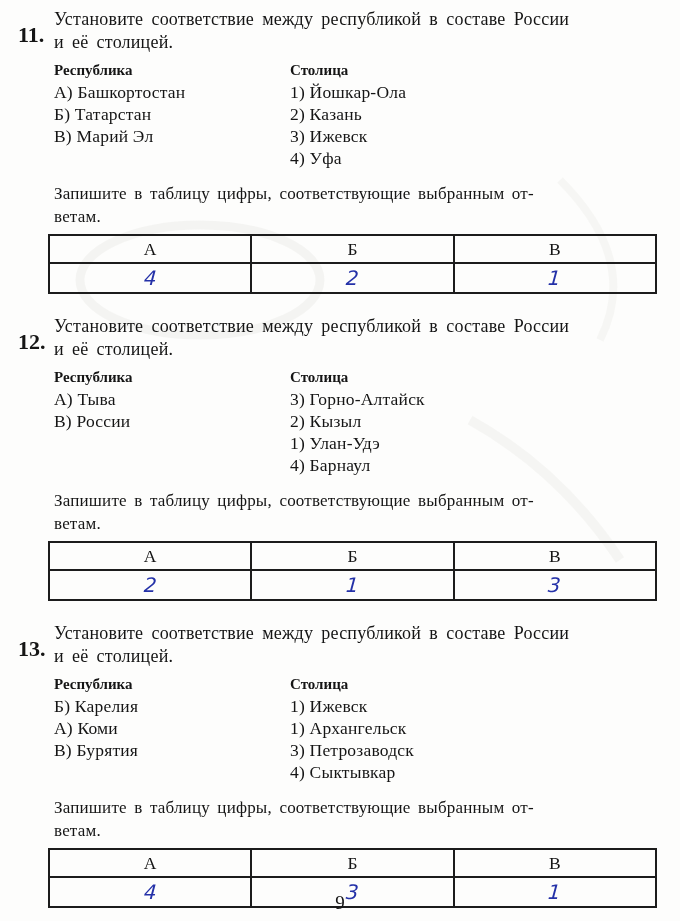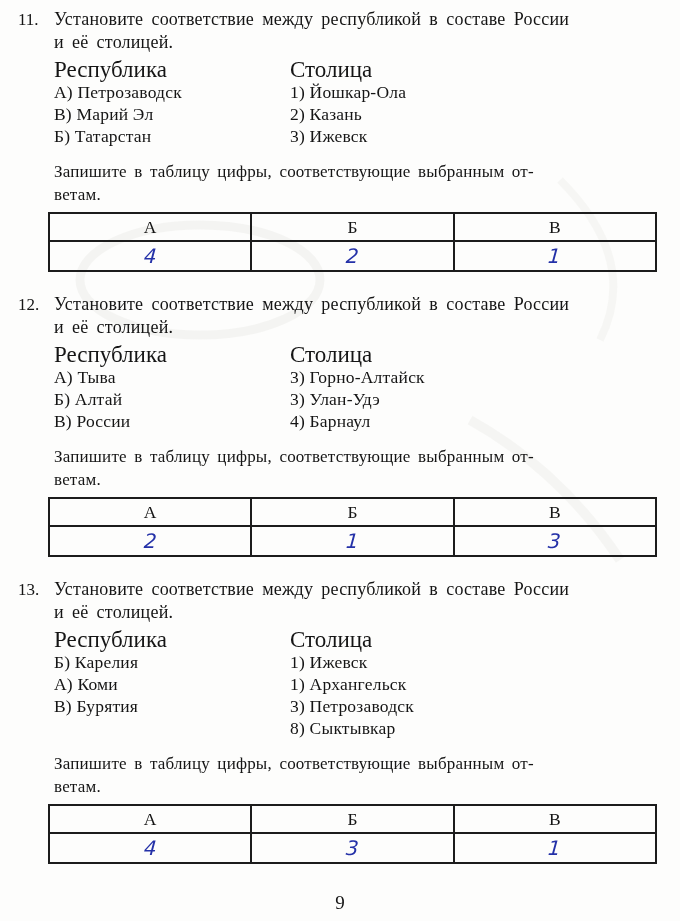--- a/index.html
+++ b/index.html
@@ -16,28 +16,28 @@
     pointer-events: none; opacity: 0.5;
   }
   .page {
     position: relative;
     padding: 8px 14px 0 54px;
     box-sizing: border-box;
   }
   .question { position: relative; margin-bottom: 21px; }
   .q-head { position: relative; }
   .q-num {
-    position: absolute; left: -36px; top: 0;
-    font-weight: normal; font-size: 17px; line-height: 23px;
+    position: absolute; left: -36px; top: 15px;
+    font-weight: bold; font-size: 22px; line-height: 23px;
   }
   .q-prompt { font-size: 18px; line-height: 23px; letter-spacing: 0.2px; word-spacing: 3.5px; }
   .match-cols { display: flex; margin-top: 5px; }
   .col-left { width: 236px; flex: 0 0 236px; }
   .col-right { flex: 1; }
-  .col-header { font-weight: normal; font-size: 23px; line-height: 22px; }
+  .col-header { font-weight: bold; font-size: 15px; line-height: 22px; }
   .match-item { font-size: 17.5px; line-height: 22px; letter-spacing: 0.2px; }
   .instruction { margin: 14px 0 0 0; font-size: 17px; line-height: 22.5px; letter-spacing: 0.2px; word-spacing: 3px; }
   table.answer-table {
     border-collapse: collapse;
     width: 609px;
     margin-left: -6px;
     margin-top: 6px;
     table-layout: fixed;
   }
   table.answer-table th, table.answer-table td {
@@ -80,29 +80,30 @@
     <div class="q-head">
       <span class="q-num">11.</span>
       <div class="q-prompt">
         <div>Установите соответствие между республикой в составе России</div>
         <div>и её столицей.</div>
       </div>
     </div>
     <div class="match-cols">
       <div class="col-left">
         <div class="col-header">Республика</div>
-        <div class="match-item">А) Петрозаводск</div>
+        <div class="match-item">А) Башкортостан</div>
+        <div class="match-item">Б) Татарстан</div>
         <div class="match-item">В) Марий Эл</div>
-        <div class="match-item">Б) Татарстан</div>
       </div>
       <div class="col-right">
         <div class="col-header">Столица</div>
         <div class="match-item">1) Йошкар-Ола</div>
         <div class="match-item">2) Казань</div>
         <div class="match-item">3) Ижевск</div>
+        <div class="match-item">4) Уфа</div>
       </div>
     </div>
     <p class="instruction">
       <span>Запишите в таблицу цифры, соответствующие выбранным от-</span><br>
       <span>ветам.</span>
     </p>
     <table class="answer-table">
       <tbody>
         <tr>
           <th>А</th>
@@ -123,27 +124,27 @@
       <span class="q-num">12.</span>
       <div class="q-prompt">
         <div>Установите соответствие между республикой в составе России</div>
         <div>и её столицей.</div>
       </div>
     </div>
     <div class="match-cols">
       <div class="col-left">
         <div class="col-header">Республика</div>
         <div class="match-item">А) Тыва</div>
-        <div class="match-item">Б) Алтай</div>
         <div class="match-item">В) России</div>
       </div>
       <div class="col-right">
         <div class="col-header">Столица</div>
         <div class="match-item">3) Горно-Алтайск</div>
-        <div class="match-item">3) Улан-Удэ</div>
+        <div class="match-item">2) Кызыл</div>
+        <div class="match-item">1) Улан-Удэ</div>
         <div class="match-item">4) Барнаул</div>
       </div>
     </div>
     <p class="instruction">
       <span>Запишите в таблицу цифры, соответствующие выбранным от-</span><br>
       <span>ветам.</span>
     </p>
     <table class="answer-table">
       <tbody>
         <tr>
@@ -173,21 +174,21 @@
         <div class="col-header">Республика</div>
         <div class="match-item">Б) Карелия</div>
         <div class="match-item">А) Коми</div>
         <div class="match-item">В) Бурятия</div>
       </div>
       <div class="col-right">
         <div class="col-header">Столица</div>
         <div class="match-item">1) Ижевск</div>
         <div class="match-item">1) Архангельск</div>
         <div class="match-item">3) Петрозаводск</div>
-        <div class="match-item">8) Сыктывкар</div>
+        <div class="match-item">4) Сыктывкар</div>
       </div>
     </div>
     <p class="instruction">
       <span>Запишите в таблицу цифры, соответствующие выбранным от-</span><br>
       <span>ветам.</span>
     </p>
     <table class="answer-table">
       <tbody>
         <tr>
           <th>А</th>

